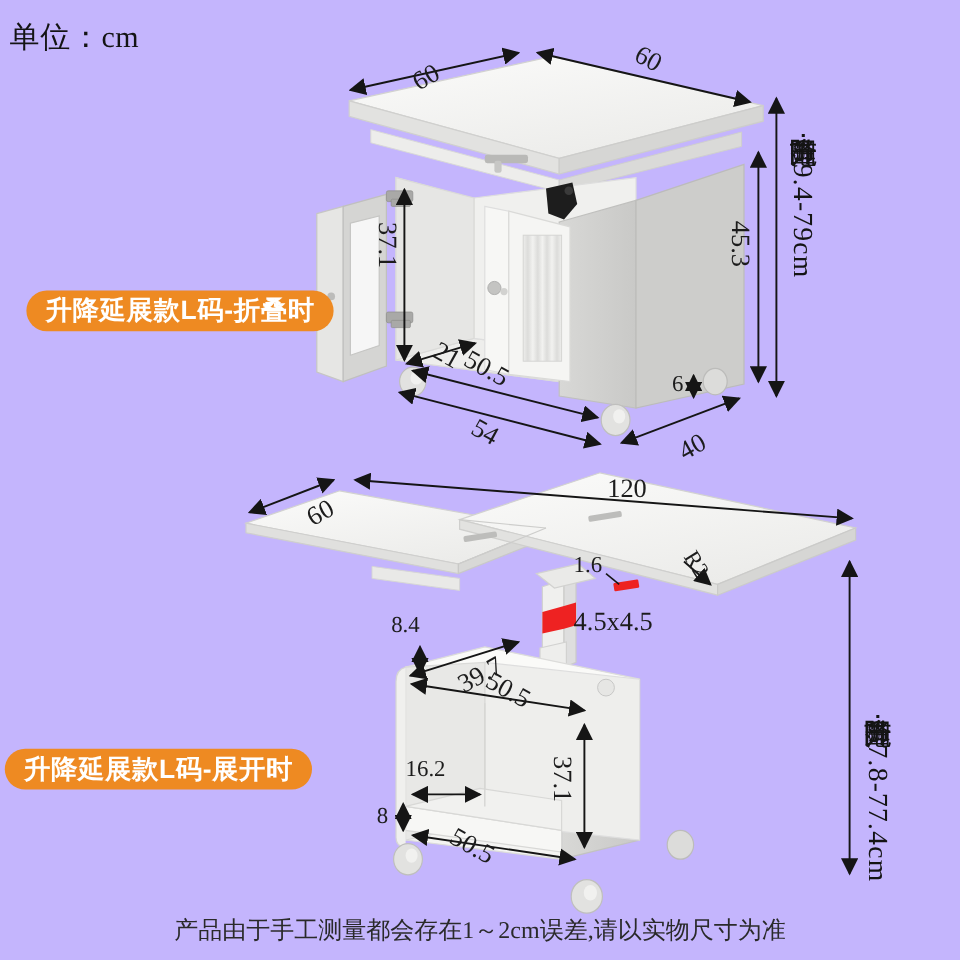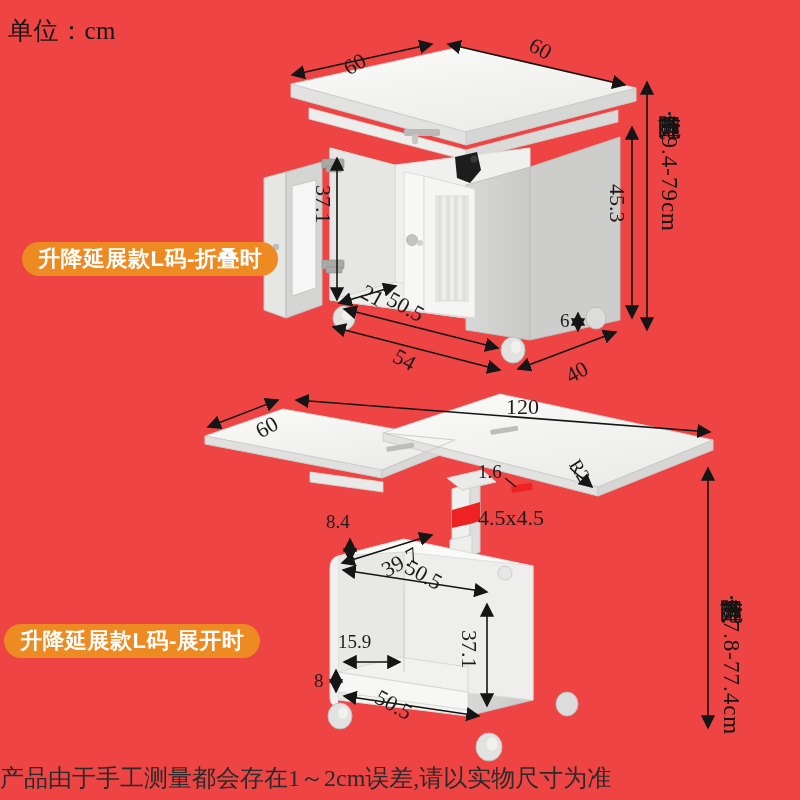--- a/index.html
+++ b/index.html
@@ -5,21 +5,21 @@
 <style>
   html, body {
     margin: 0;
     padding: 0;
     background: #ffffff;
   }
   #page {
     position: relative;
     width: 800px;
     height: 800px;
-    background: #ef4444;
+    background: #c4b5fd;
     overflow: hidden;
     font-family: "Liberation Serif", "DejaVu Serif", serif;
     color: #1a1a1a;
   }
 
   
   .unit-label {
     position: absolute;
     left: 8px;
     top: 14px;
@@ -77,23 +77,23 @@
     box-sizing: border-box;
     white-space: nowrap;
   }
 
   
   .footer {
     position: absolute;
     left: 0;
     right: 0;
     top: 762px;
-    text-align: left;
-    font-family: "Liberation Serif", "DejaVu Serif", serif;
-    font-size: 24px;
+    text-align: center;
+    font-family: "Liberation Serif", "DejaVu Serif", serif;
+    font-size: 20px;
     color: #2a2a2a;
     white-space: nowrap;
   }
 
   
   svg.draw {
     position: absolute;
     left: 0;
     top: 0;
     width: 800px;
@@ -313,21 +313,21 @@
   <div class="badge" style="left:22px; top:242px;">升降延展款L码-折叠时</div>
 
   <div class="dim rotn30" style="left:252px; top:423px;">60</div>
   <div class="dim" style="left:506px; top:396px;">120</div>
   <div class="dim small" style="left:478px; top:462px;">1.6</div>
   <div class="dim small rot58" style="left:582px; top:456px;">R2</div>
   <div class="dim" style="left:478px; top:507px;text-align:right;">4.5x4.5</div>
   <div class="dim small" style="left:326px; top:512px;">8.4</div>
   <div class="dim rotn30" style="left:378px; top:562px;">39.7</div>
   <div class="dim rot30" style="left:412px; top:556px;">50.5</div>
-  <div class="dim small" style="left:338px; top:632px;">15.9</div>
+  <div class="dim small" style="left:338px; top:632px;">16.2</div>
   <div class="dim small" style="left:314px; top:671px;">8</div>
   <div class="dim rot90" style="left:480px; top:630px;">37.1</div>
   <div class="dim rot30" style="left:382px; top:686px;">50.5</div>
 
   <div class="vtext" style="left:716px; top:580px;">
     <span>升降范围：</span><span class="latin">57.8-77.4cm</span>
   </div>
 
   <div class="badge" style="left:4px; top:607px;margin-top:17px;">升降延展款L码-展开时</div>
 

